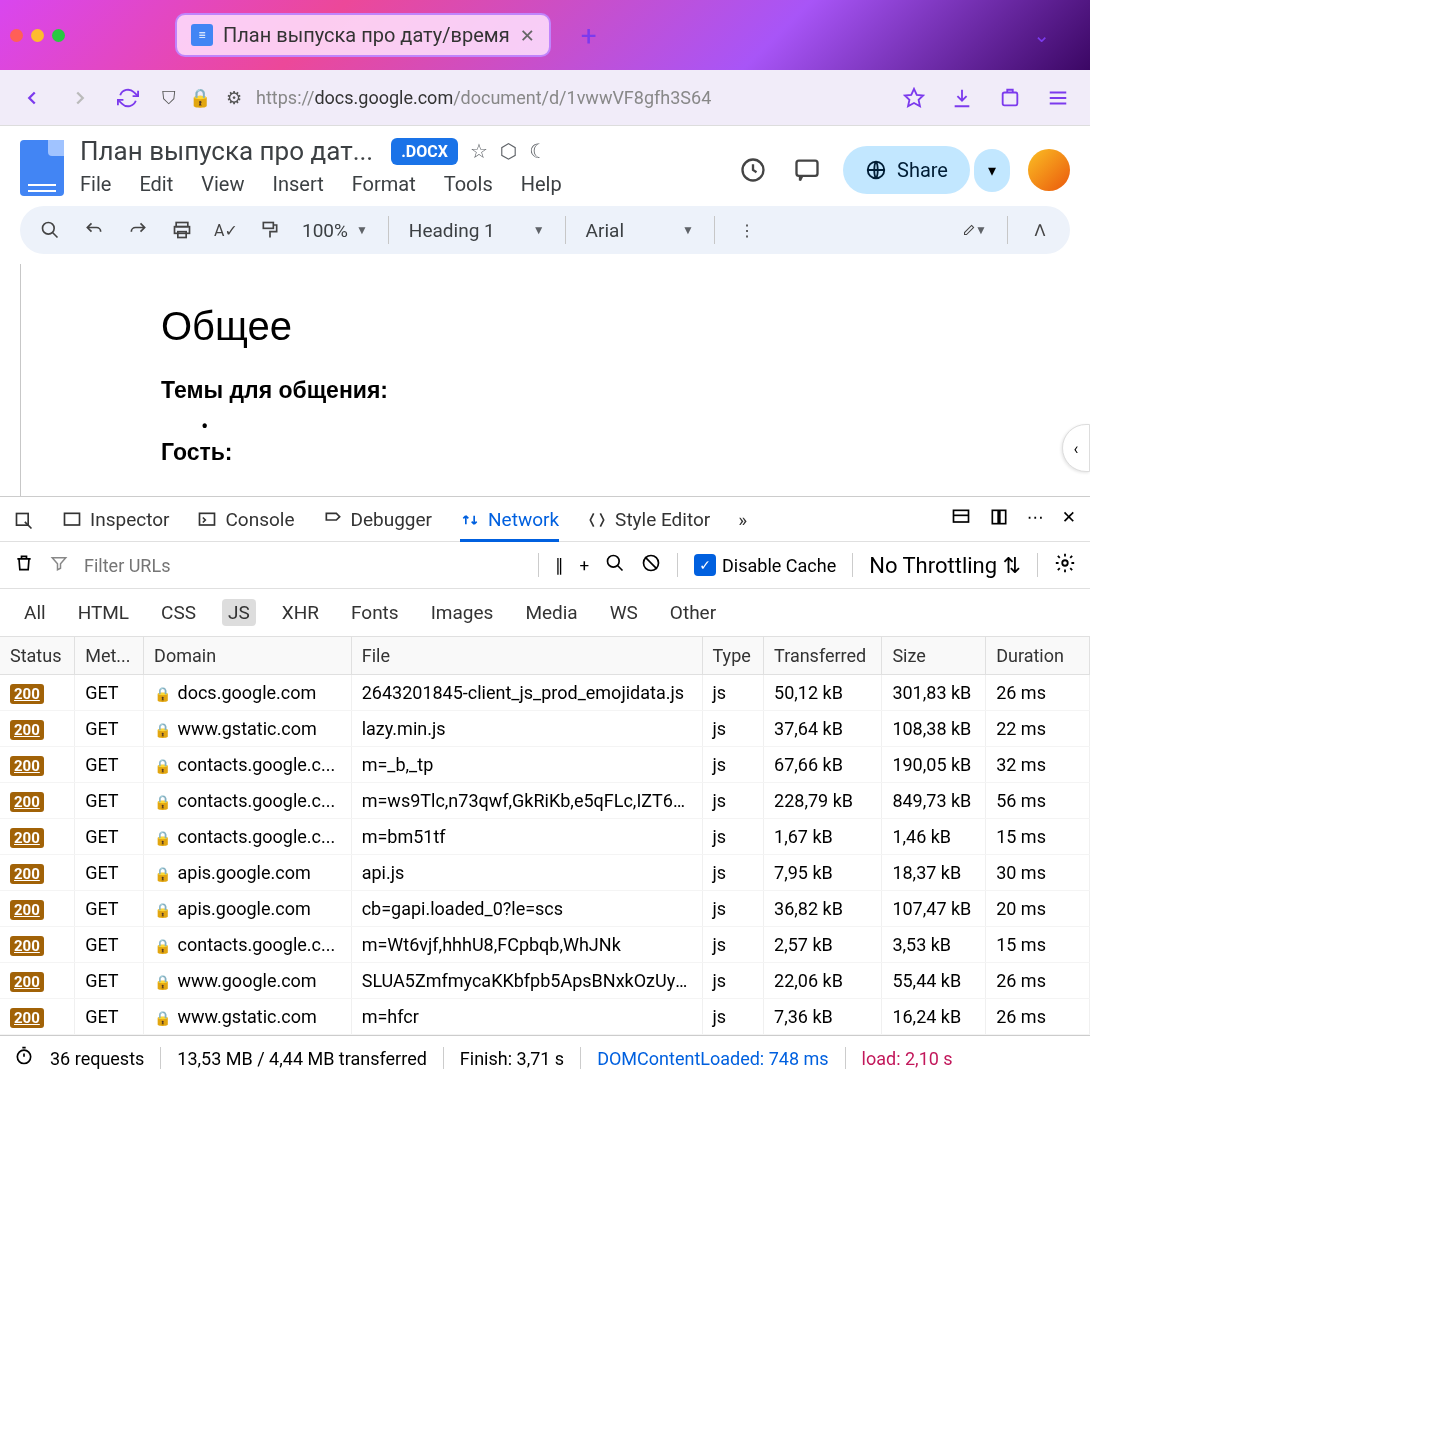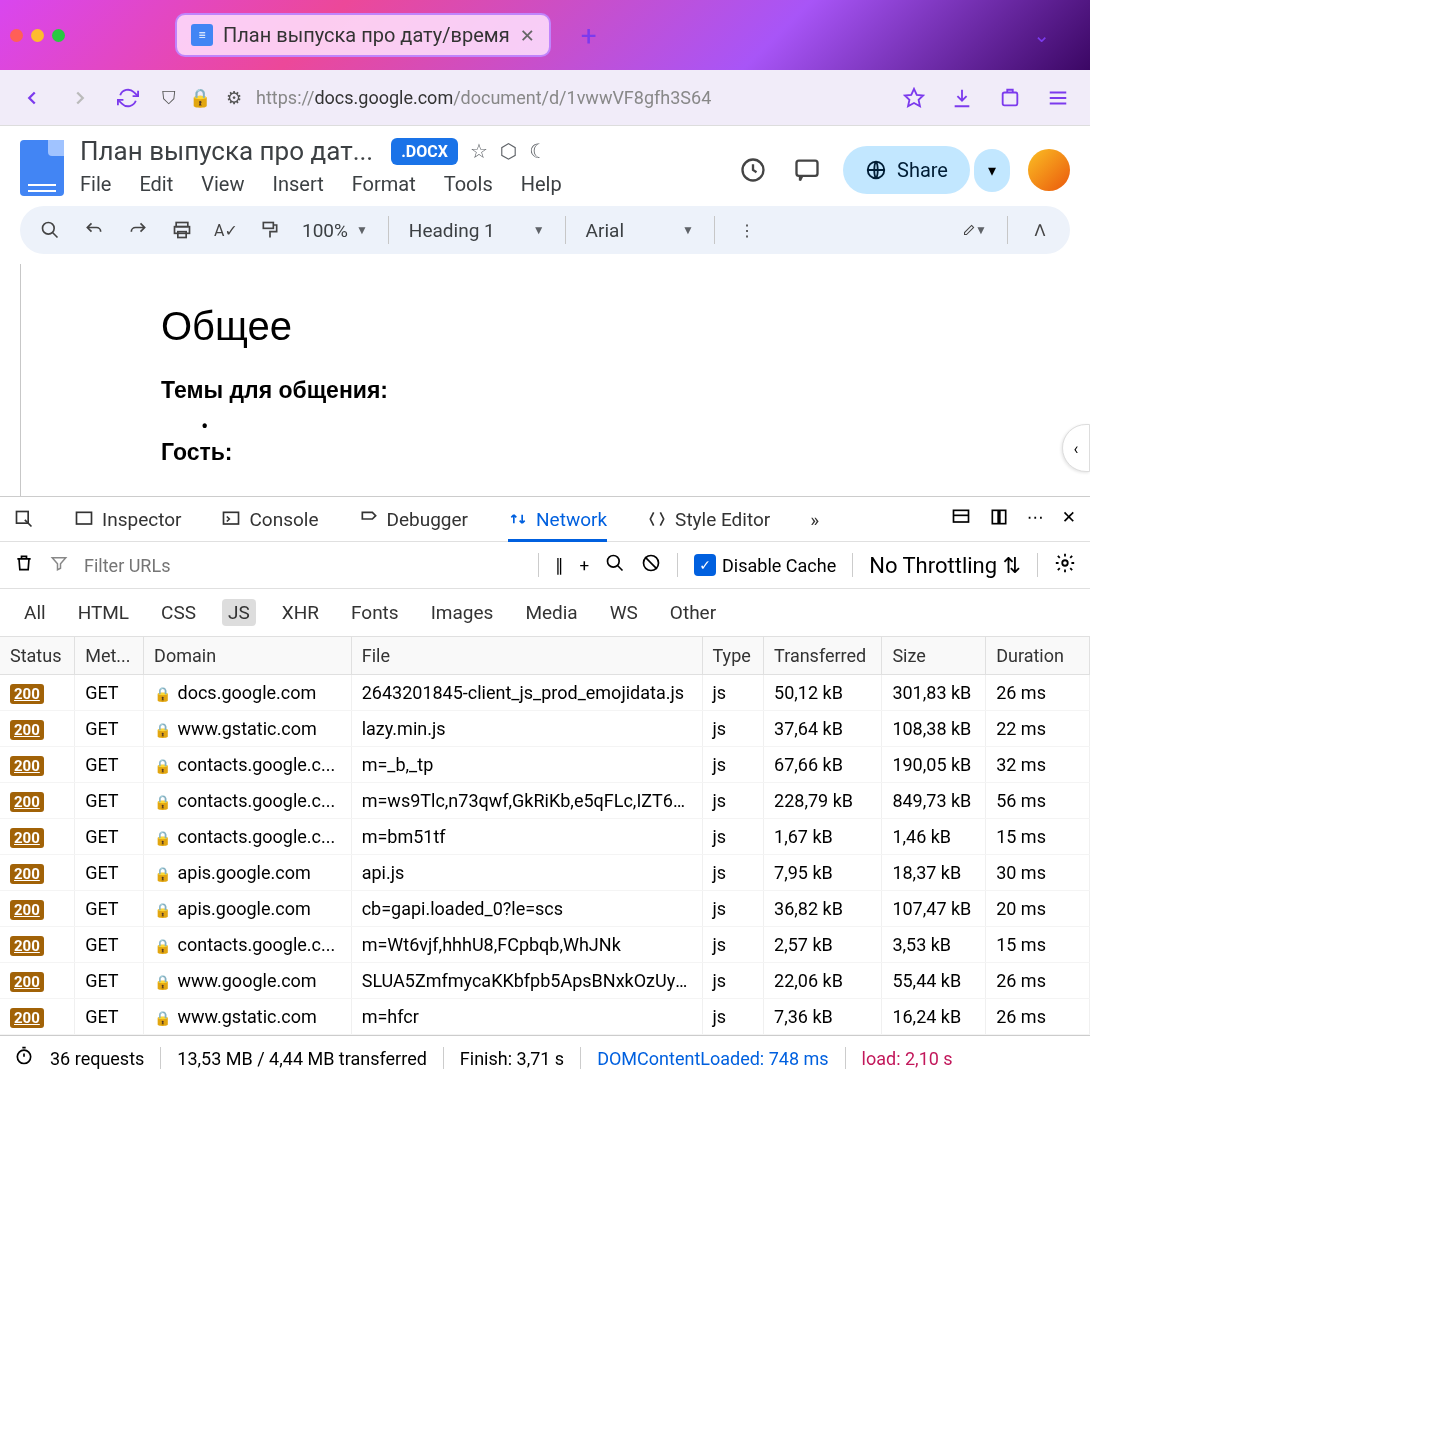--- a/index.html
+++ b/index.html
@@ -54,21 +54,21 @@
 
 
 .doc-canvas { background: #fff; padding: 40px 140px 20px 140px; position: relative; border-left: 1px solid #c7c7c7; margin-left: 20px; }
 .doc-h1 { font-size: 40px; font-weight: normal; font-family: Arial; margin-bottom: 28px; }
 .doc-h3 { font-size: 23px; font-weight: bold; font-family: Arial; margin-bottom: 10px; }
 .doc-bullet { margin-left: 40px; font-size: 22px; }
 .side-handle { position: absolute; right: 0; top: 160px; width: 28px; height: 48px; background: #fff; border: 1px solid #ddd; border-radius: 24px 0 0 24px; display: flex; align-items: center; justify-content: center; box-shadow: -1px 1px 3px rgba(0,0,0,0.1); }
 
 
 .devtools { border-top: 1px solid #ccc; background: #fff; font-size: 17px; }
-.devtools-tabs { display: flex; align-items: center; gap: 40px; padding: 10px 14px; border-bottom: 1px solid #e0e0e0; }
+.devtools-tabs { display: flex; align-items: flex-end; gap: 28px; padding: 10px 14px; border-bottom: 1px solid #e0e0e0; }
 .dt-tab { display: flex; align-items: center; gap: 8px; color: #333; cursor: pointer; font-size: 19px; }
 .dt-tab.active { color: #0060df; border-bottom: 3px solid #0060df; padding-bottom: 8px; margin-bottom: -11px; }
 .dt-tab-icon { width: 20px; height: 20px; }
 .dt-right-icons { margin-left: auto; display: flex; gap: 18px; }
 
 .devtools-toolbar { display: flex; align-items: center; gap: 16px; padding: 10px 14px; border-bottom: 1px solid #e0e0e0; }
 .filter-input { flex: 1; font-size: 18px; color: #777; border: none; outline: none; }
 .dt-tb-sep { width: 1px; height: 24px; background: #ccc; }
 .dt-checkbox { display: flex; align-items: center; gap: 6px; font-size: 18px; }
 .dt-checkbox-box { width: 22px; height: 22px; background: #0060df; border-radius: 4px; display: flex; align-items: center; justify-content: center; color: white; font-size: 14px; }

